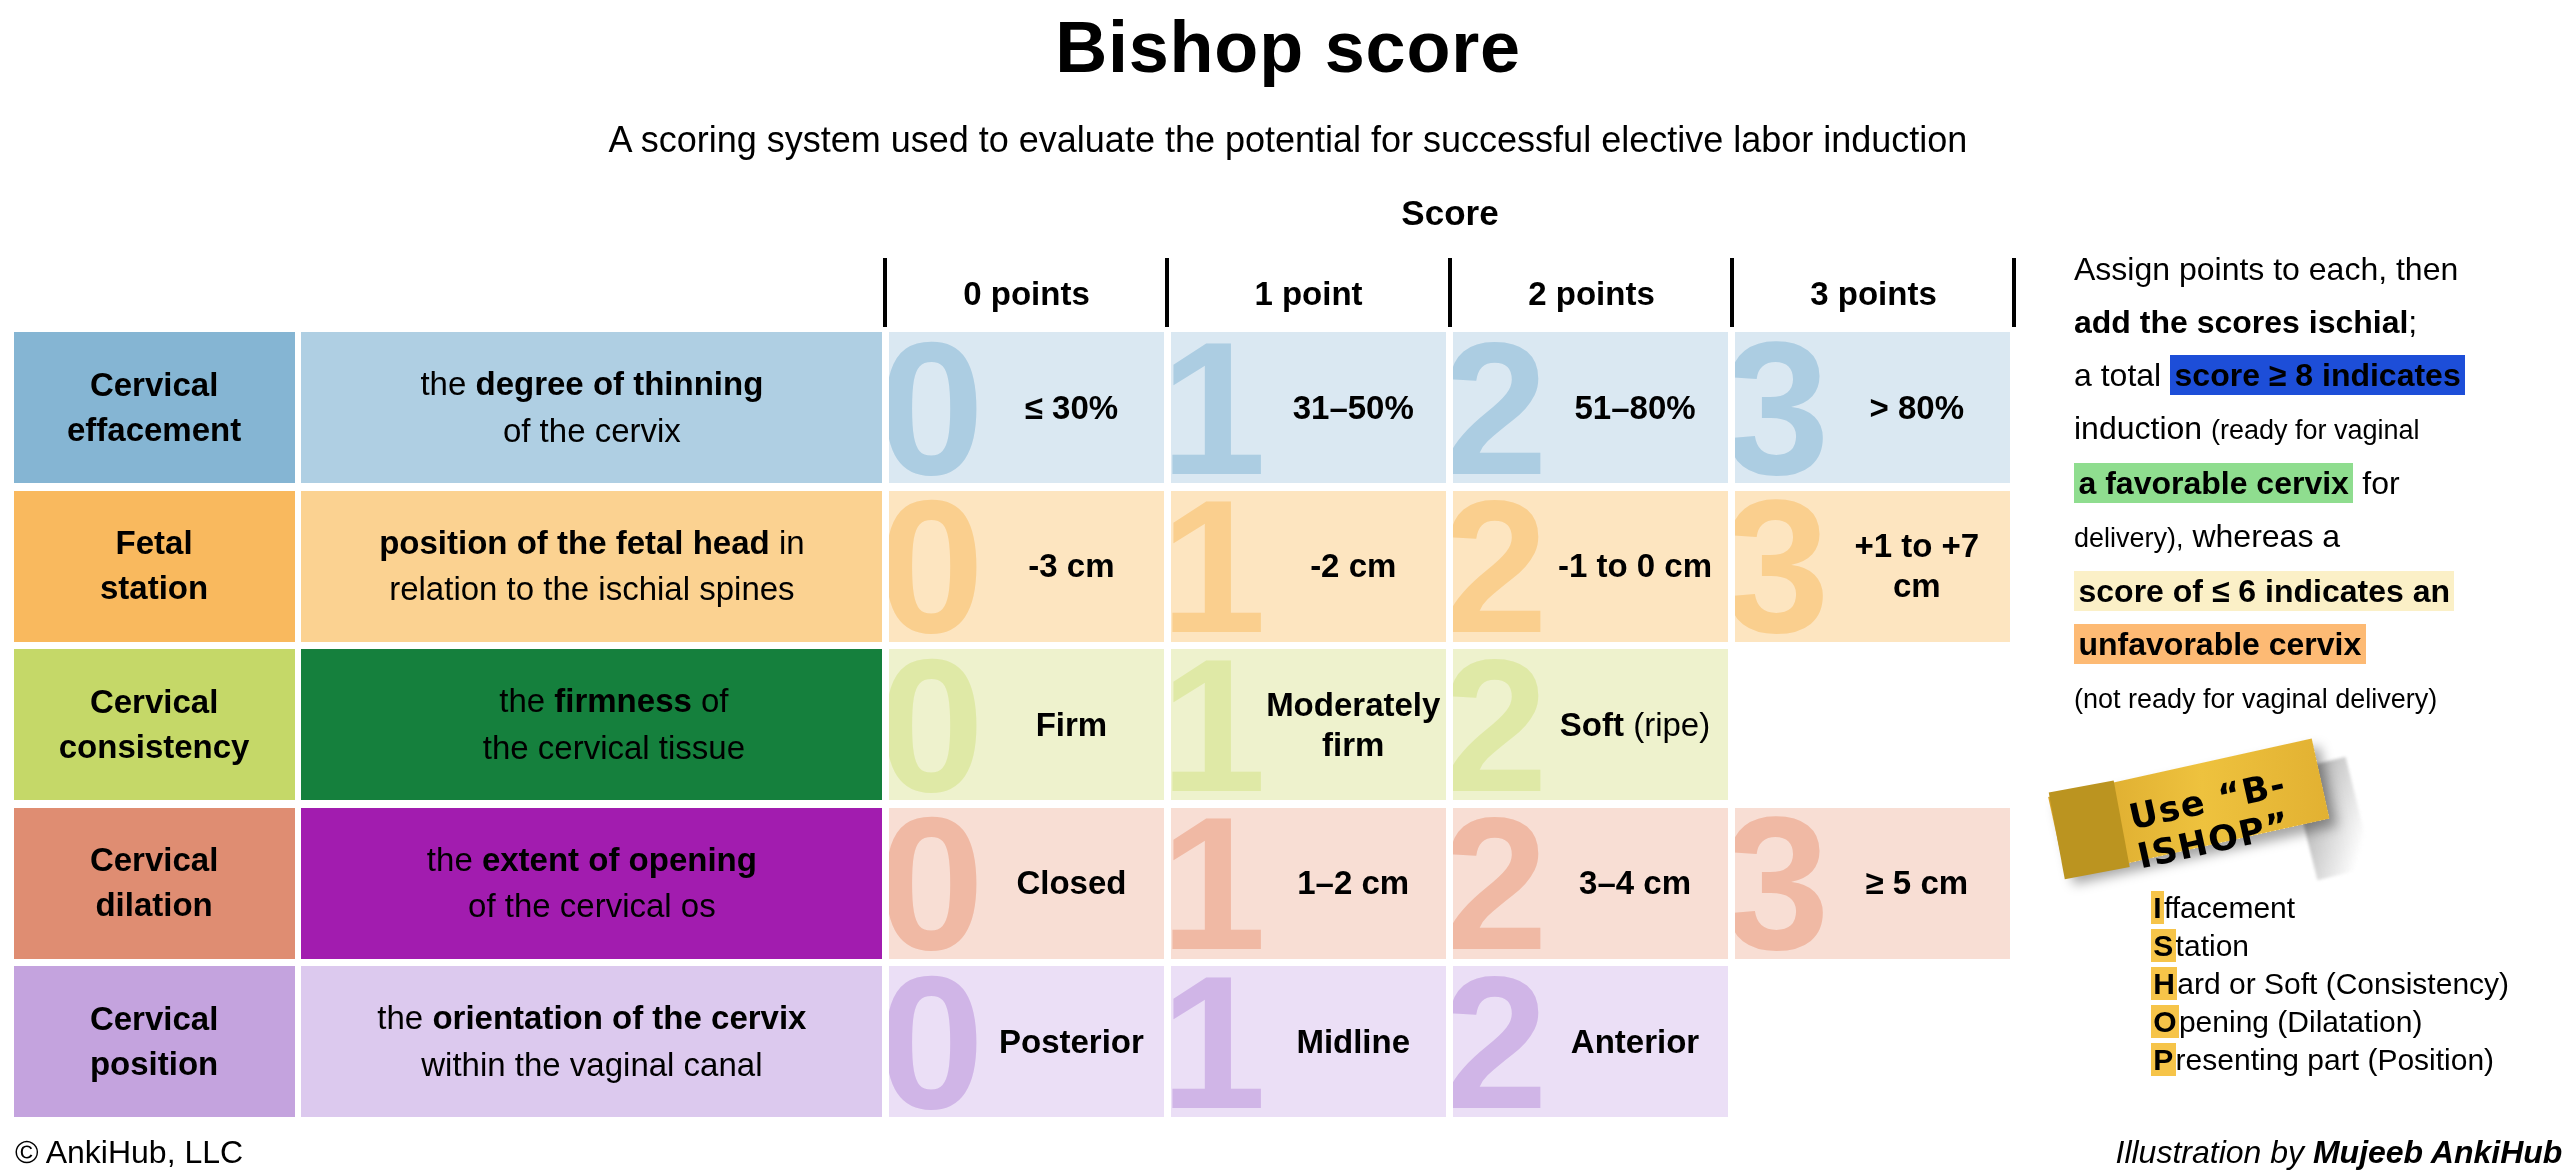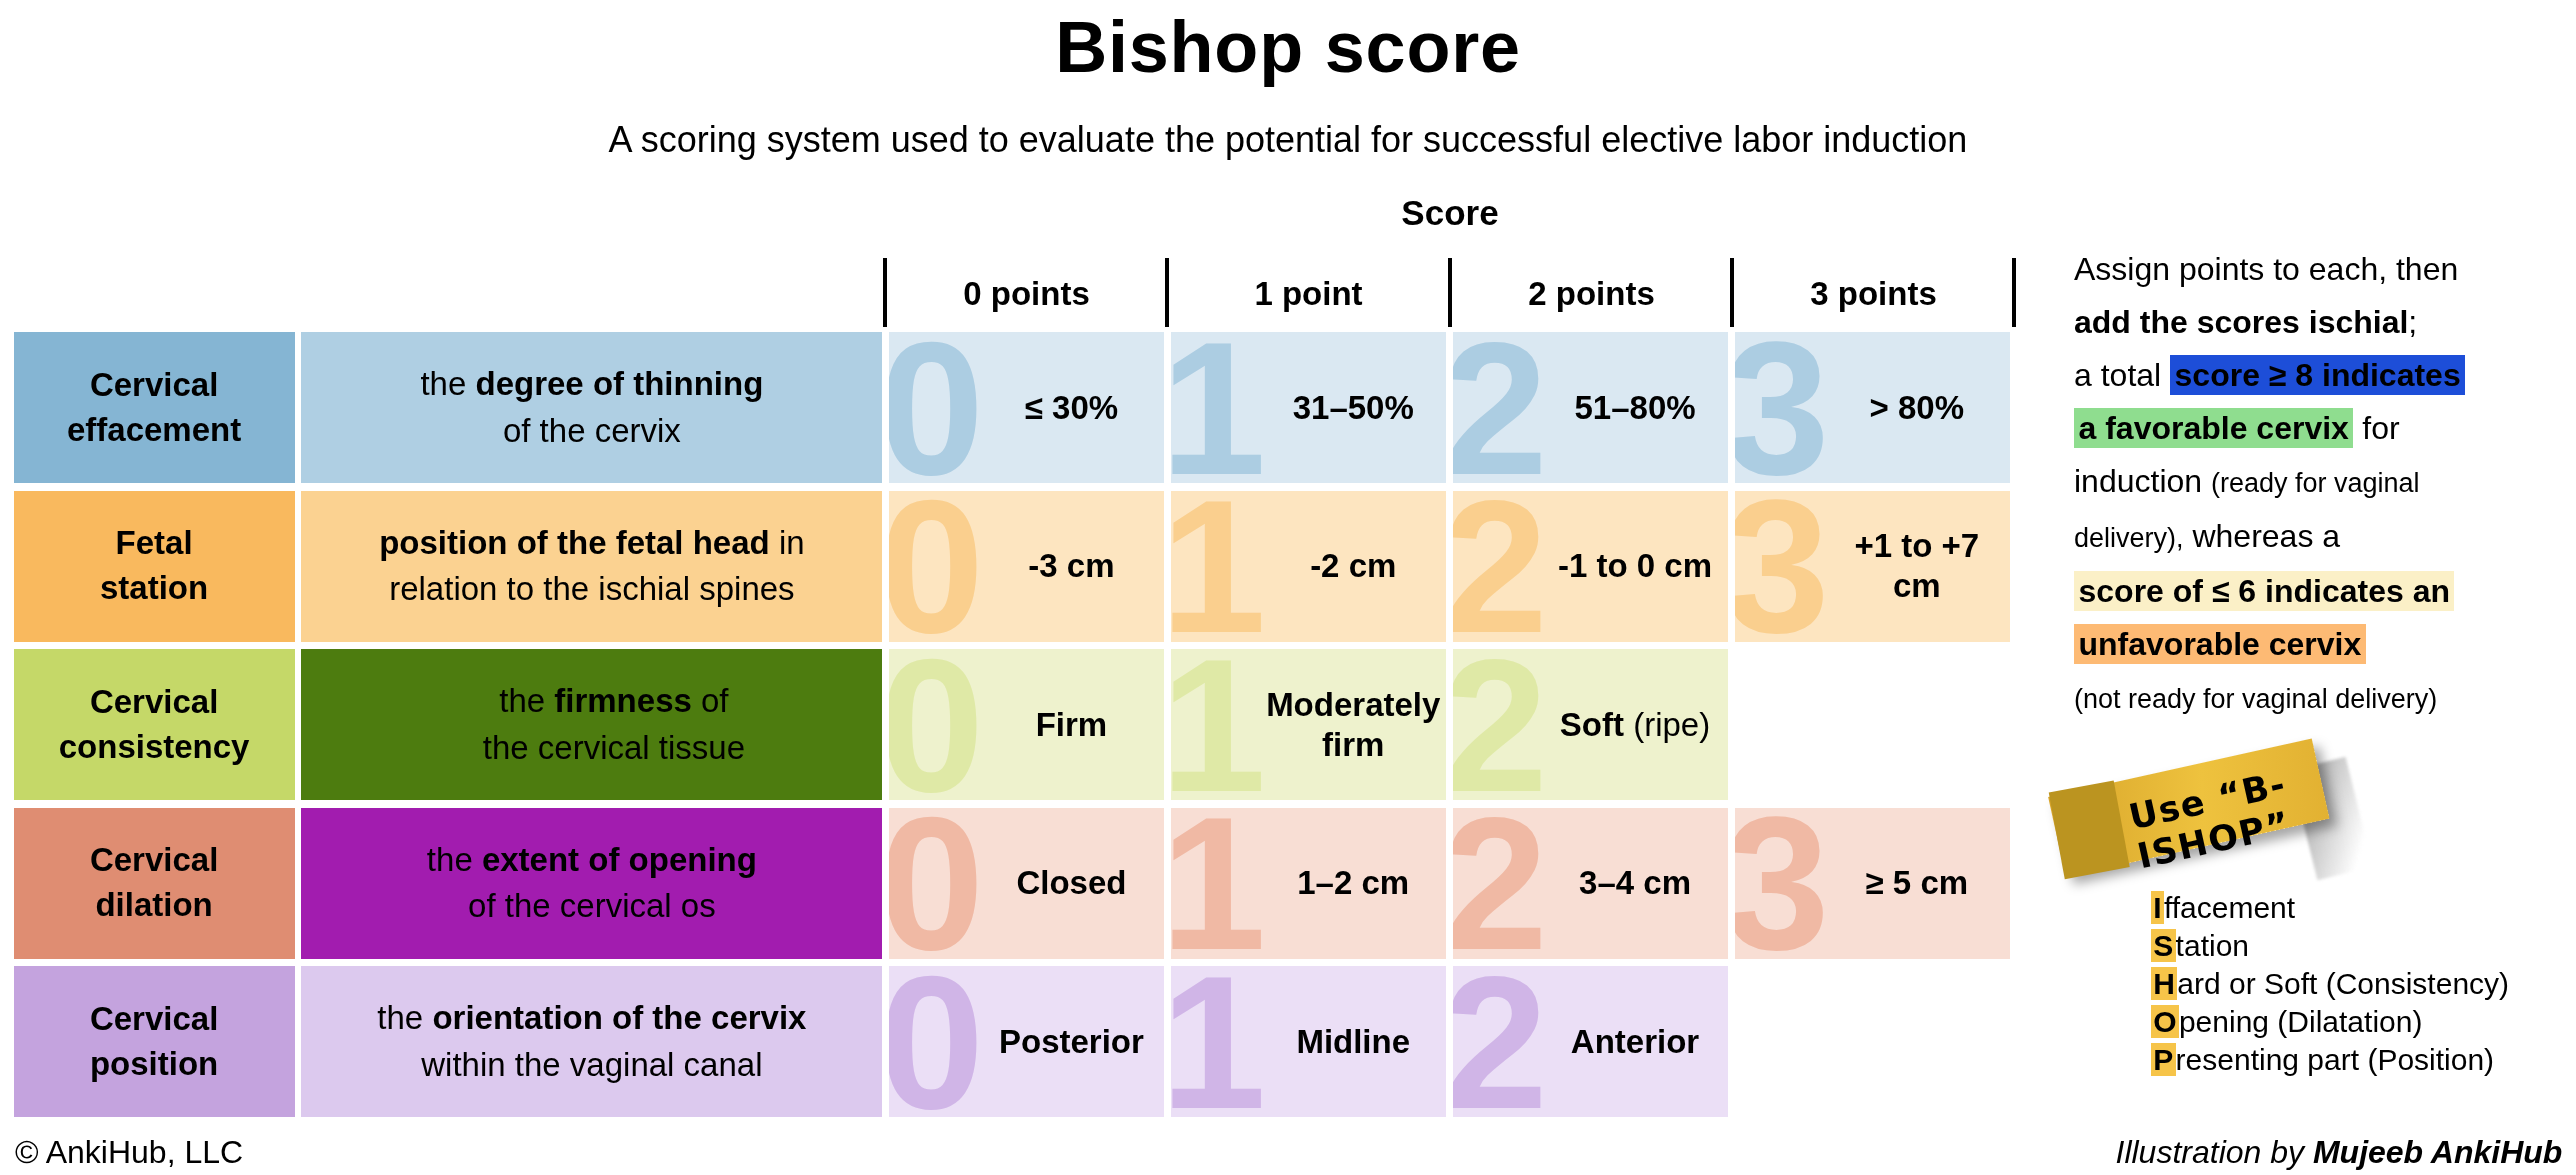--- a/index.html
+++ b/index.html
@@ -147,21 +147,21 @@
       <div class="val">
           <span class="b">+1 to +7 cm</span>
           <span class="r"></span>
         </div>
     </div>
 
     <div class="lbl" style="background-color: rgb(197, 216, 104);">
       <span>Cervical</span>
       <span>consistency</span>
     </div>
-    <div class="desc" style="background-color: #4d7c0f; padding-left: 44px;">
+    <div class="desc" style="background-color: #15803d; padding-left: 44px;">
       <div><span>the </span><b>firmness</b><span> of</span></div>
       <div>the cervical tissue</div>
     </div>
     <div class="cell" style="background-color: rgb(238, 242, 205);">
       <span class="digit" style="color: rgb(223, 233, 166);">0</span>
       <div class="val">
           <span class="b">Firm</span>
           <span class="r"></span>
         </div>
     </div>
@@ -248,22 +248,22 @@
         </div>
     </div>
     <div class="cell cell--empty"></div>
 
   </div>
 
   <div class="panel">
     <div class="ln"><span>Assign points to each, then</span></div>
     <div class="ln"><span class="sg-b">add the scores ischial</span><span>;</span></div>
     <div class="ln"><span>a total </span><span class="sg-g" style="background-color: #1d4ed8;">score ≥ 8 indicates</span></div>
+    <div class="ln"><span>induction </span><span class="sg-sm">(ready for vaginal</span></div>
     <div class="ln"><span class="sg-g" style="background-color: rgb(143, 221, 143);">a favorable cervix</span><span> for</span></div>
-    <div class="ln"><span>induction </span><span class="sg-sm">(ready for vaginal</span></div>
     <div class="ln"><span class="sg-sm">delivery),</span><span> whereas a</span></div>
     <div class="ln"><span class="sg-y" style="background-color: rgb(251, 240, 199);">score of ≤ 6 indicates an</span></div>
     <div class="ln"><span class="sg-y" style="background-color: #fdba74;">unfavorable cervix</span></div>
     <div class="ln"><span class="sg-sm">(not ready for vaginal delivery)</span></div>
   </div>
 
   <div class="note-wrap">
     <div class="note-curl"></div>
     <div class="note-body">
       <div class="note-flap"></div>

